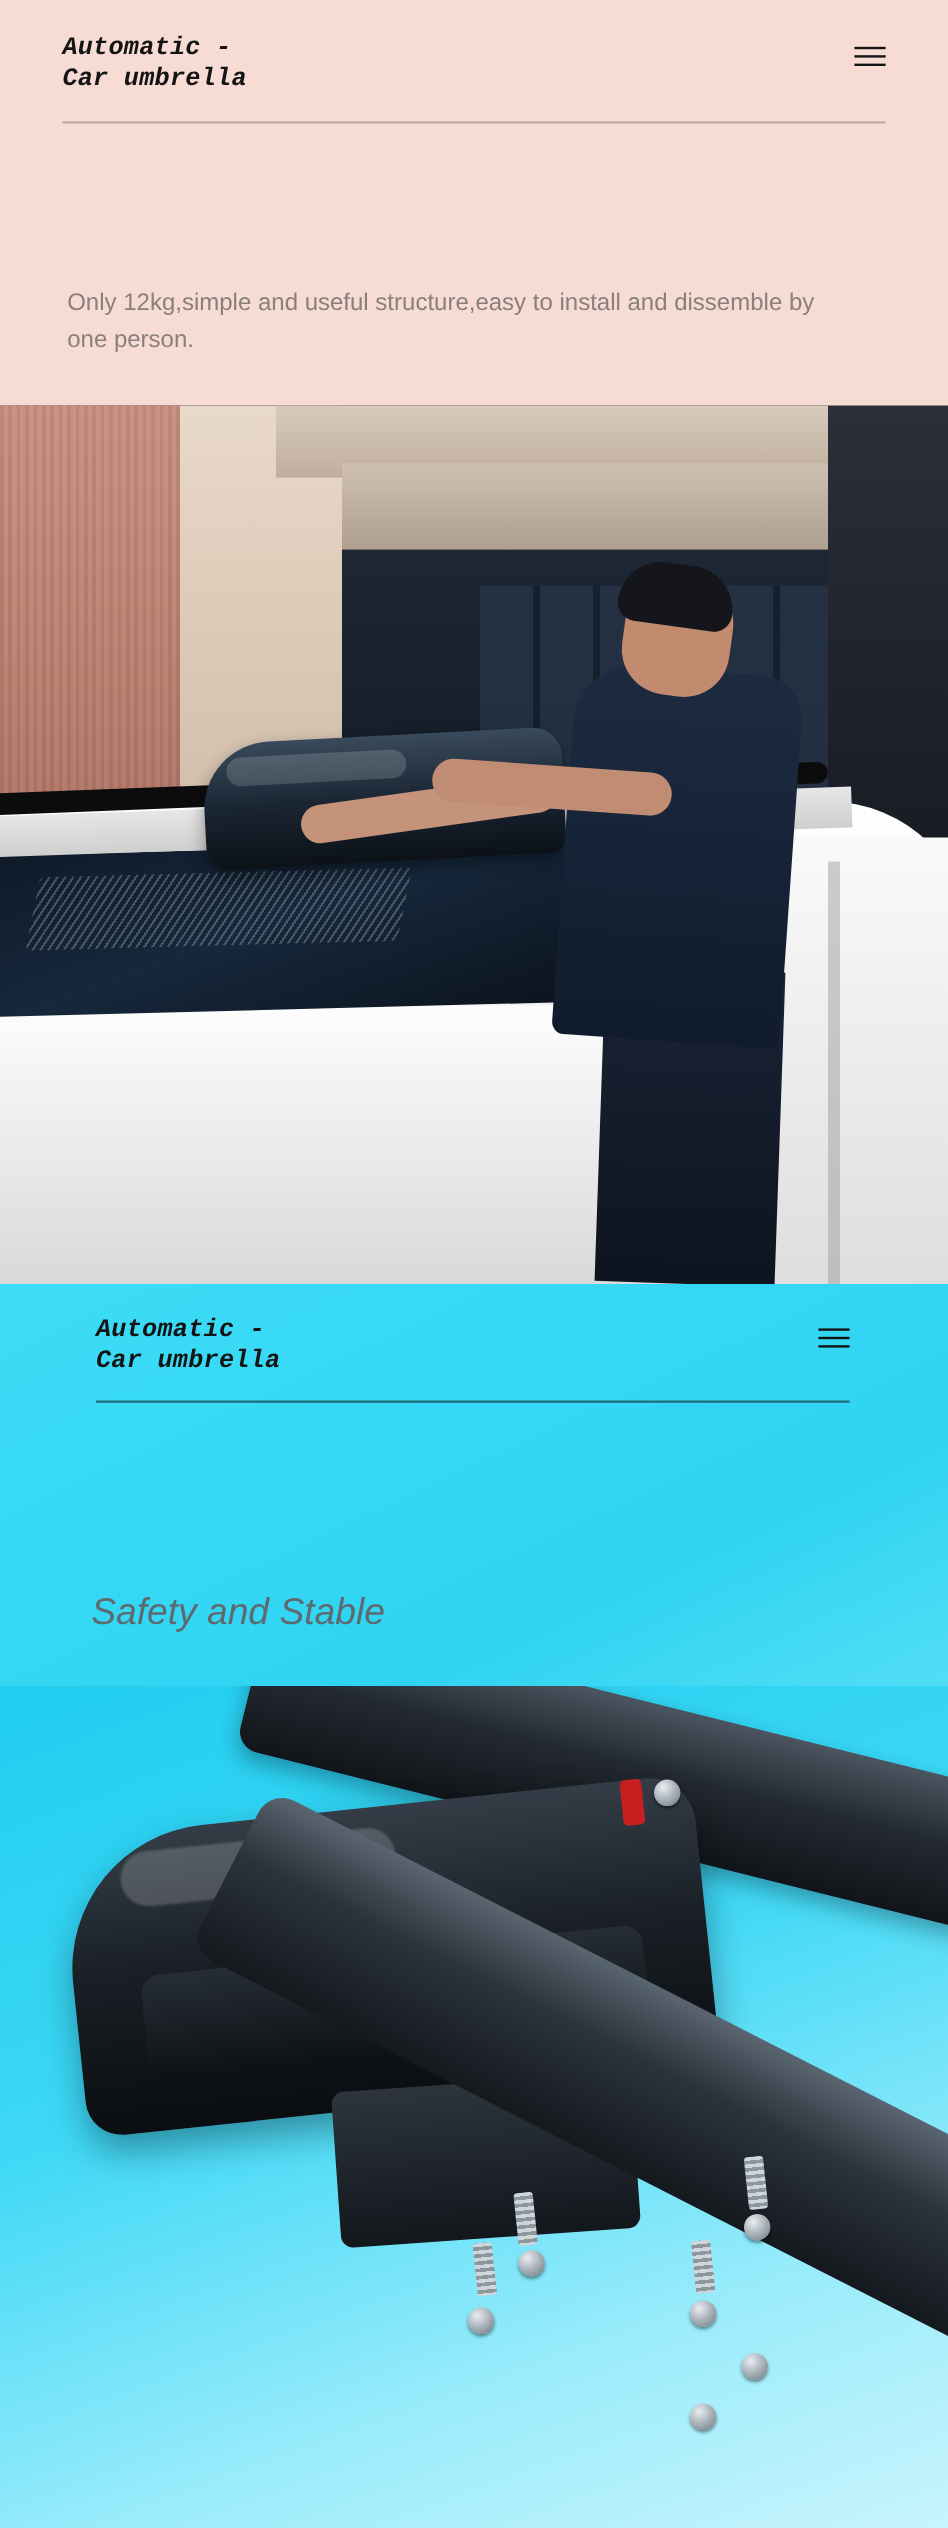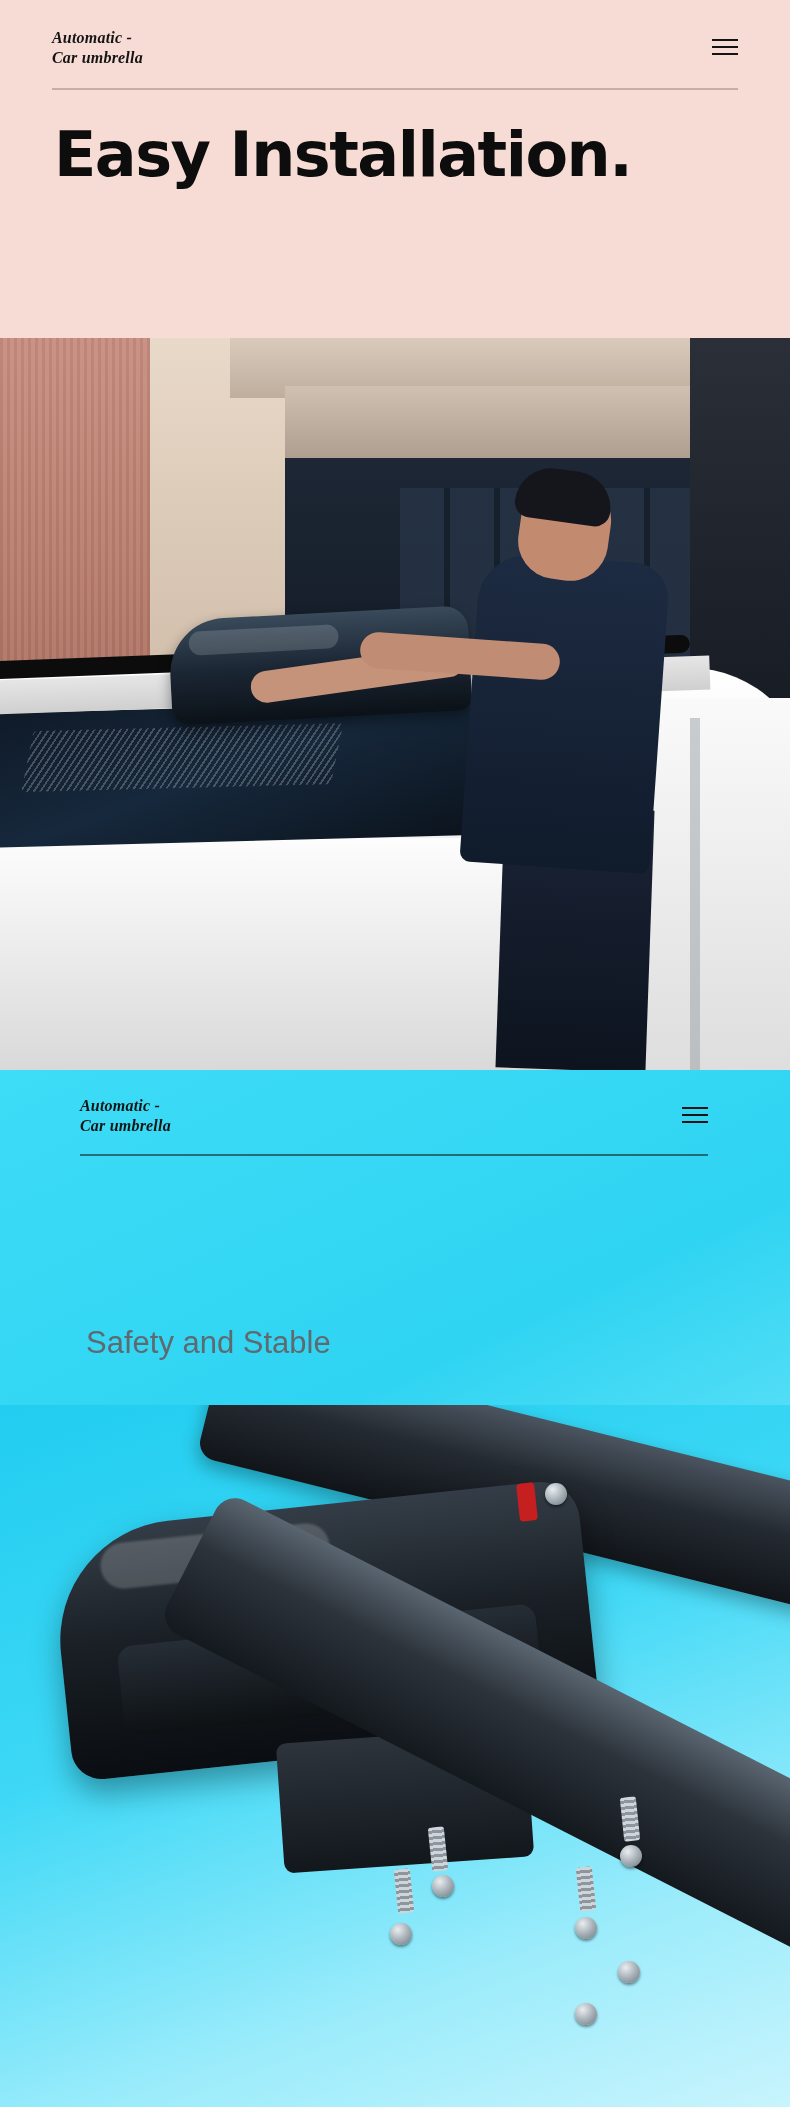--- a/index.html
+++ b/index.html
@@ -20,23 +20,23 @@
     overflow:hidden;
   }
   .sec1-head {
     position:absolute; top:28px; left:52px;
     width:686px;
     display:flex; align-items:flex-start; justify-content:space-between;
     padding-bottom:20px;
     border-bottom:2px solid #c9ada5;
   }
   .brand {
-    font-family:Liberation Serif, serif;
+    font-family:Liberation Mono, monospace;
     font-weight:bold; font-style:italic;
-    font-size:16px; line-height:1.25;
+    font-size:21px; line-height:1.25;
     color:#141414;
     letter-spacing:0.2px;
     white-space:pre-line;
   }
   .menu-icon {
     width:26px; height:22px;
     display:flex; flex-direction:column; justify-content:center; gap:5px;
     margin-top:8px;
     cursor:pointer;
   }
@@ -207,23 +207,24 @@
     position:absolute; top:130px; left:84px;
     font-family:"DejaVu Sans", sans-serif;
     font-weight:bold;
     font-size:53px;
     line-height:1.02;
     color:#0b0b0b;
     letter-spacing:-1px;
     white-space:pre-line;
   }
   .sec2-sub {
-    position:absolute; top:255px; left:86px;
+    position:absolute; top:255px; left:76px;
     font-size:31px;
     color:#5f6a70;
+    font-style:italic;
   }
 
   
   .photo2 {
     position:absolute; top:335px; left:0;
     width:790px; height:702px;
     overflow:hidden;
   }
   .p2-sky{
     position:absolute; inset:0;
@@ -301,21 +302,21 @@
     <div class="sec1-head">
       <div class="brand noselect">Automatic -
 Car umbrella</div>
       <div class="menu-icon">
         <span></span>
         <span></span>
         <span></span>
       </div>
     </div>
 
-    <h1 class="sec1-title">Easy Installation.</h1>
+    <p class="sec1-sub">Only 12kg,simple and useful structure,easy to install and dissemble by one person.</p>
 
     <div class="photo1">
       <div class="p1-wallL"></div>
       <div class="p1-col"></div>
       <div class="p1-ceil"></div>
       <div class="p1-signbar"></div>
       <div class="p1-soffit"></div>
       <div class="p1-store"></div>
       <div class="p1-glass"></div>
       <div class="p1-darkwall"></div>

